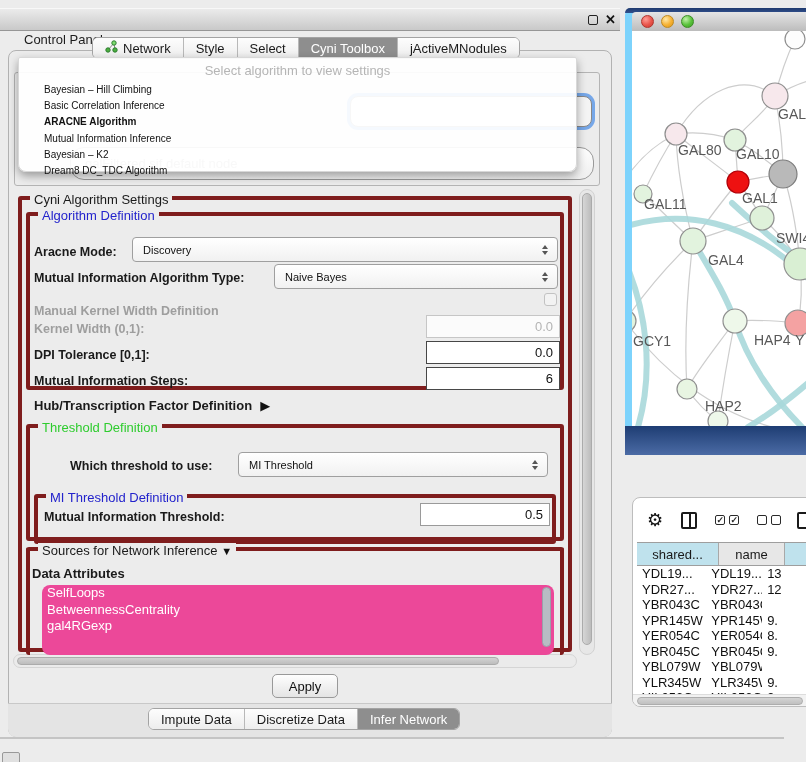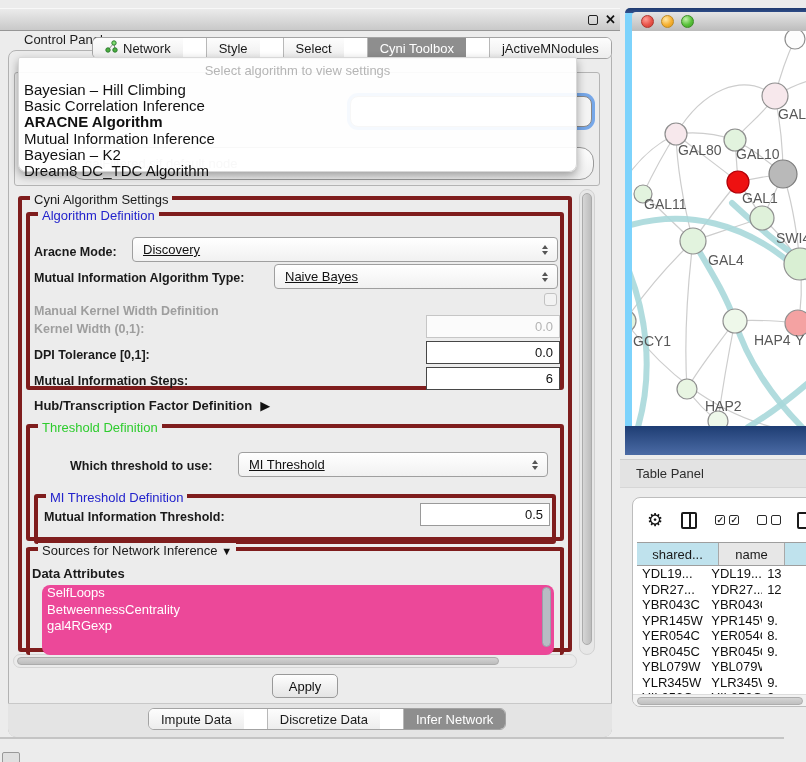--- a/index.html
+++ b/index.html
@@ -22,32 +22,32 @@
     border:1px solid #b4b4b4; border-radius:3px; background:#ececec; }
   .bg-combo { left:70px; top:147px; width:524px; height:33px; border:1px solid #9a9a9a;
     border-radius:14px; background:linear-gradient(#fdfdfd,#efefef);
     display:flex; align-items:center; }
   .bg-combo span { font-size:13px; color:#9a9a9a; padding-left:14px; }
   .focus-combo { left:350px; top:96px; width:242px; height:31px; border-radius:8px;
     background:#f4f4f4; border:1px solid #888; box-shadow:0 0 0 3px #76a7e8; }
 
   
   .tabbar { left:92px; top:37px; height:22px; display:flex; border:1px solid #a3a3a3;
-    border-radius:6px; overflow:hidden; background:#fff; z-index:3;gap:23px; }
+    border-radius:6px; overflow:hidden; background:#fff; z-index:3; }
   .tab { display:flex; align-items:center; gap:5px; padding:0 12px; font-size:13px;
     color:#1a1a1a; background:linear-gradient(#fdfdfd,#ededed); border-left:1px solid #b8b8b8; }
   .tab:first-child { border-left:none; }
   .tab.sel { background:#8e8e8e; color:#fff; }
 
   
   .popup { left:18px; top:57px; width:559px; height:115px; background:rgba(255,255,255,0.93);
     border-radius:2px 2px 8px 8px; box-shadow:0 4px 10px rgba(0,0,0,0.35);
     border:1px solid #d8d8d8; z-index:6; }
   .popup-header { text-align:center; font-size:13px; color:#b5b5b5; padding-top:5px; }
-  .popup-item { font-size:15px; color:#111; padding-left:5px; line-height:16.2px; }
+  .popup-item { font-size:10px; color:#111; padding-left:5px; line-height:16.2px;margin-left:20px; }
   .popup-item.bold { font-weight:bold; }
 
   
   .vscroll-track { left:579px; top:189px; width:16px; height:466px; background:#e7e7e7;
     border:1px solid #d2d2d2; border-radius:8px; }
   .vscroll-thumb { left:2px; top:3px; width:10px; height:452px; border-radius:6px;
     background:linear-gradient(90deg,#d6d6d6,#bcbcbc); border:1px solid #ababab; }
   .hscroll-track { left:13px; top:654px; width:564px; height:14px; background:#ebebeb;
     border:1px solid #d5d5d5; border-radius:7px; }
   .hscroll-thumb { left:3px; top:2px; width:482px; height:8px; border-radius:5px;
@@ -57,21 +57,21 @@
   .group-label { position:absolute; top:-8px; left:8px; background:#ececec;
     padding:0 4px; font-size:13px; color:#1a1a1a; white-space:nowrap; }
   .group-label.blue { color:#2323cc; }
   .group-label.green { color:#2ecc2e; }
 
   .flabel { font-size:12.5px; font-weight:bold; color:#1a1a1a; white-space:nowrap; }
   .flabel.dis { color:#9e9e9e; }
 
   .combo { background:linear-gradient(#ffffff,#f1f1f1); border:1px solid #9f9f9f;
     border-radius:4px; display:flex; align-items:center; }
-  .combo .val { font-size:13px; color:#111; padding-left:10px; flex:1;text-decoration:underline; }
+  .combo .val { font-size:11px; color:#111; padding-left:10px; flex:1; }
   .spin { width:16px; display:flex; flex-direction:column; align-items:center; gap:2px; margin-right:4px; }
   .spin i { width:0; height:0; border-left:3.5px solid transparent; border-right:3.5px solid transparent; }
   .spin .up { border-bottom:4px solid #555; }
   .spin .dn { border-top:4px solid #555; }
 
   .field { background:#fff; border:1px solid #474747; font-size:13px; color:#111;
     text-align:right; padding-right:6px; display:flex; align-items:center; justify-content:flex-end; }
   .field.dis { border-color:#c6c6c6; color:#b4b4b4; background:#fbfbfb; }
   .checkbox { width:13px; height:13px; border:1px solid #c2c2c2; background:#f2f2f2; border-radius:3px; }
 
@@ -362,23 +362,20 @@
           <text x="76" y="234" font-size="14" fill="#585858" font-family="Liberation Sans, sans-serif">GAL4</text>
           <text x="122" y="314" font-size="14" fill="#585858" font-family="Liberation Sans, sans-serif">HAP4</text>
           <text x="163" y="314" font-size="14" fill="#585858" font-family="Liberation Sans, sans-serif">Y</text>
           <text x="1" y="315" font-size="14" fill="#585858" font-family="Liberation Sans, sans-serif">GCY1</text>
           <text x="73" y="380" font-size="14" fill="#585858" font-family="Liberation Sans, sans-serif">HAP2</text>
         </svg>
     </div>
     <div class="net-bottom"></div>
   </div>
 
-  <div class="abs tp-title">
-    <span>Table Panel</span>
-  </div>
   <div class="abs table-win">
     <div class="tp-toolbar">
       <span class="gear">⚙</span>
       <span class="colsplit"></span>
       <span class="cb-pair">
         <span class="cb checked">✓</span>
         <span class="cb checked">✓</span>
       </span>
       <span class="cb-pair">
         <span class="cb"></span>

